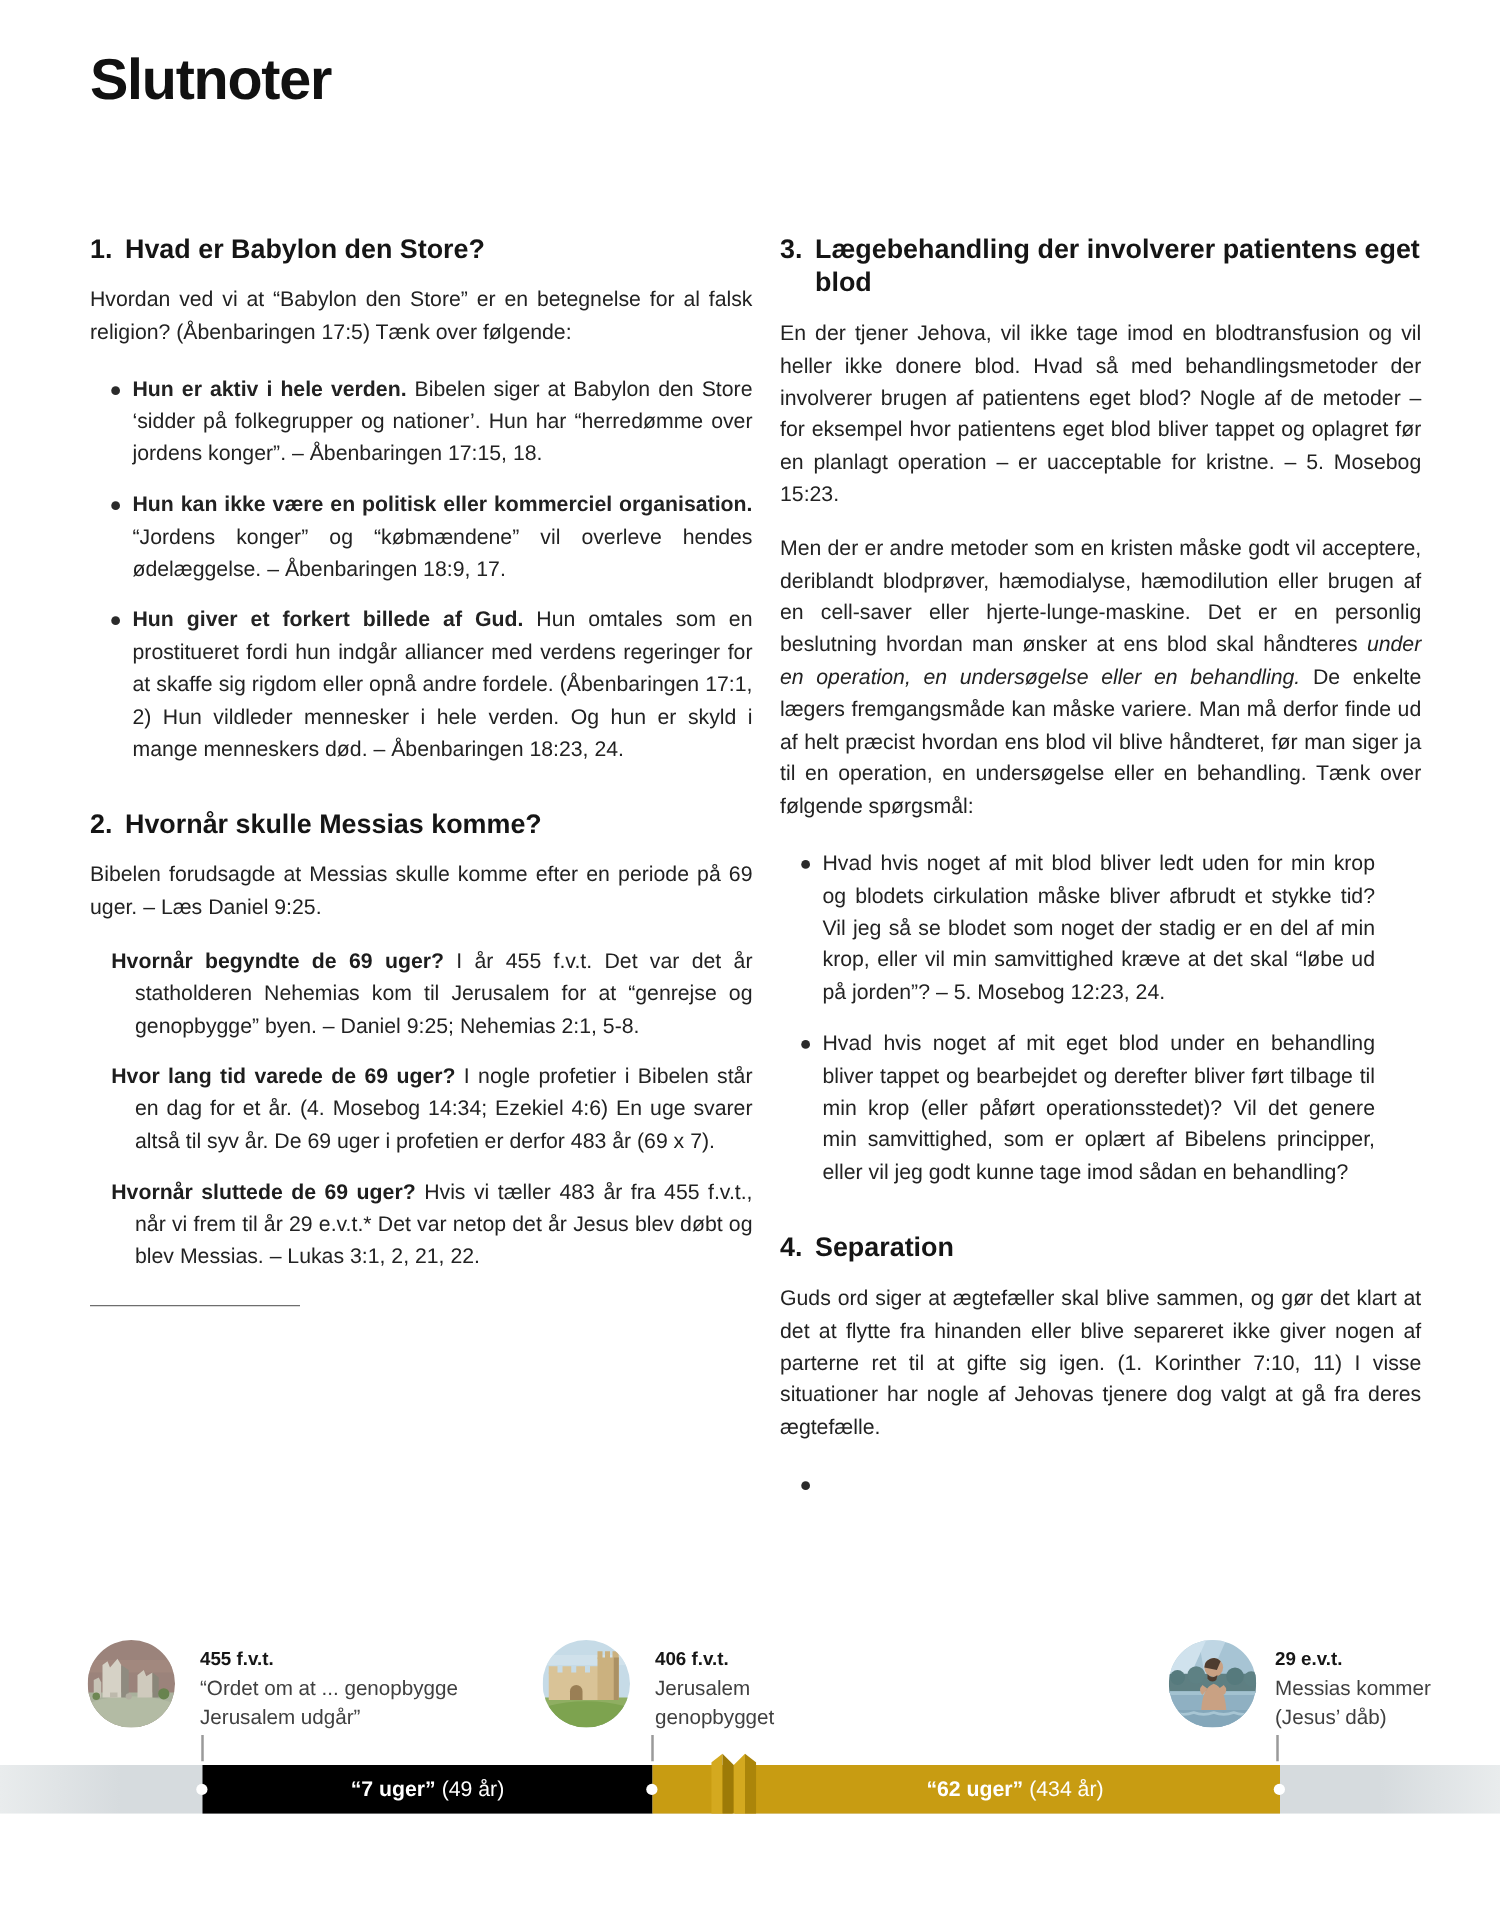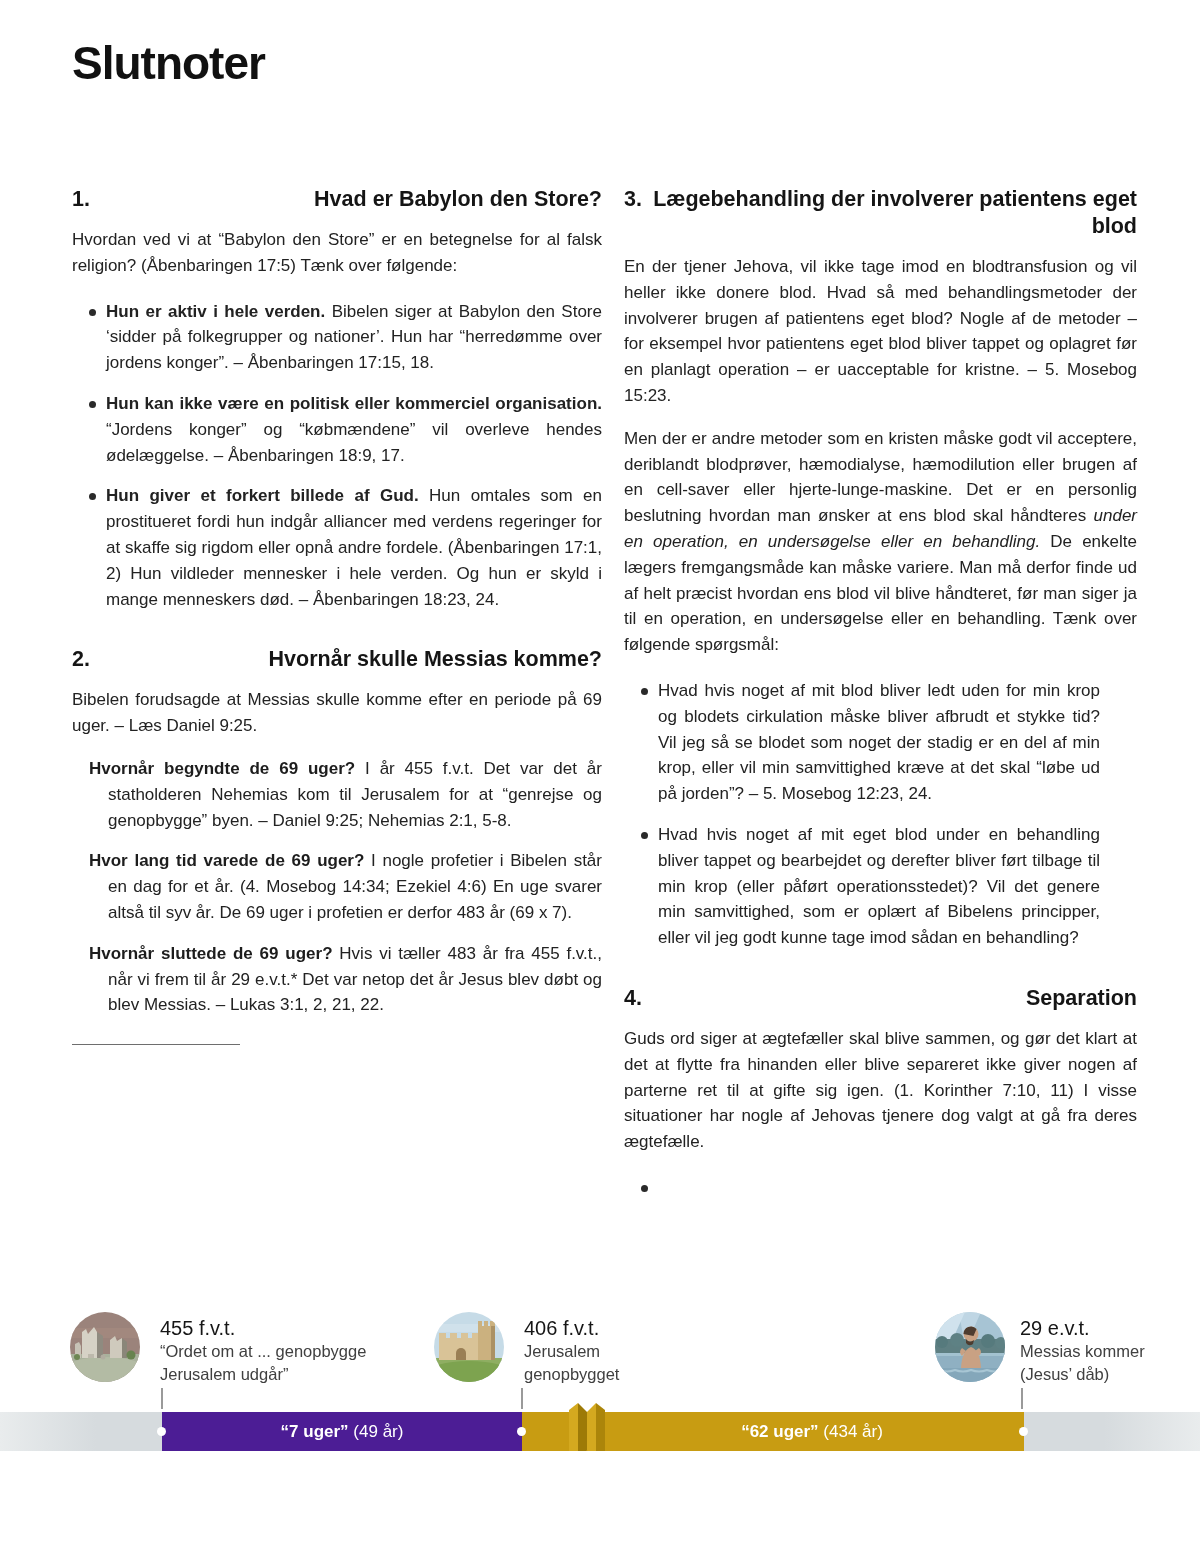--- a/index.html
+++ b/index.html
@@ -15,21 +15,21 @@
   .columns{position:absolute;left:72px;top:186px;width:1065px;display:flex;gap:22px;align-items:flex-start;}
   .col-left{width:530px;flex:0 0 530px;}
   .col-right{width:513px;flex:0 0 513px;}
   .section{margin:0;}
   .section.mt{margin-top:34px;}
   .sec-head{
     display:flex;margin:0 0 14px 0;font-size:21.5px;line-height:27px;
     font-weight:bold;color:#151515;
   }
   .sec-num{flex:0 0 28px;width:28px;}
-  .sec-title{flex:1 1 auto;text-align:right;}
+  .sec-title{flex:1 1 auto;}
   .para{margin:0 0 17px 0;font-size:17px;line-height:25.8px;text-align:justify;}
   .blist{list-style:none;margin:20px 0 0 0;padding:0;}
   .bitem{
     position:relative;padding-left:34px;margin:0 0 15px 0;
     font-size:17px;line-height:25.8px;text-align:justify;
   }
   .bitem .dot{
     position:absolute;left:17px;top:10px;width:7px;height:7px;border-radius:50%;
     background:#2a2a2a;
   }
@@ -49,30 +49,30 @@
   .timeline{position:absolute;left:0;top:1296px;width:1200px;height:247px;}
   .tl-strip{
     position:absolute;left:0;top:116px;width:1200px;height:40px;
     background:linear-gradient(90deg,#e9eced 0%,#d6dbde 8%,#d6dbde 92%,#e9eced 100%);
   }
   .tl-bar{
     position:absolute;top:116px;height:40px;display:flex;align-items:center;justify-content:center;
     color:#fff;font-size:17px;white-space:nowrap;
   }
   .tl-bar .lead{font-weight:bold;}
-  .bar-gray{left:162px;width:360px;background:#4c1d95;}
+  .bar-gray{left:162px;width:360px;background:#000000;}
   .bar-gold{left:522px;width:502px;background:#c89c12;}
   .bar-gold-label{position:absolute;left:600px;width:424px;top:116px;height:40px;background:transparent;}
   .tl-tick{position:absolute;top:92px;width:2px;height:21px;background:#9a9a9a;}
   .tl-dot{position:absolute;top:131px;width:9px;height:9px;border-radius:50%;background:#fff;}
   .tl-break{position:absolute;left:569px;top:106px;width:36px;height:58px;}
   .tl-circle{
     position:absolute;top:16px;width:70px;height:70px;border-radius:50%;overflow:hidden;
   }
-  .tl-year{position:absolute;top:20px;margin:0;font-size:20px;line-height:24px;font-weight:normal;color:#161616;}
+  .tl-year{position:absolute;top:20px;margin:0;font-size:15px;line-height:24px;font-weight:bold;color:#161616;}
   .tl-caption{position:absolute;top:44px;margin:0;font-size:16.5px;line-height:23px;color:#404040;}
   .tl-bracket{
     position:absolute;left:162px;top:156px;width:860px;height:26px;
     border-left:1.5px solid #8f8f8f;border-right:1.5px solid #8f8f8f;border-bottom:1.5px solid #8f8f8f;
     border-radius:0 0 14px 14px;box-sizing:border-box;
   }
   .tl-total{
     position:absolute;left:592px;top:182px;transform:translate(-50%,-50%);
     background:#fff;padding:0 16px;font-size:17px;font-weight:bold;color:#3c3c3c;white-space:nowrap;
   }

